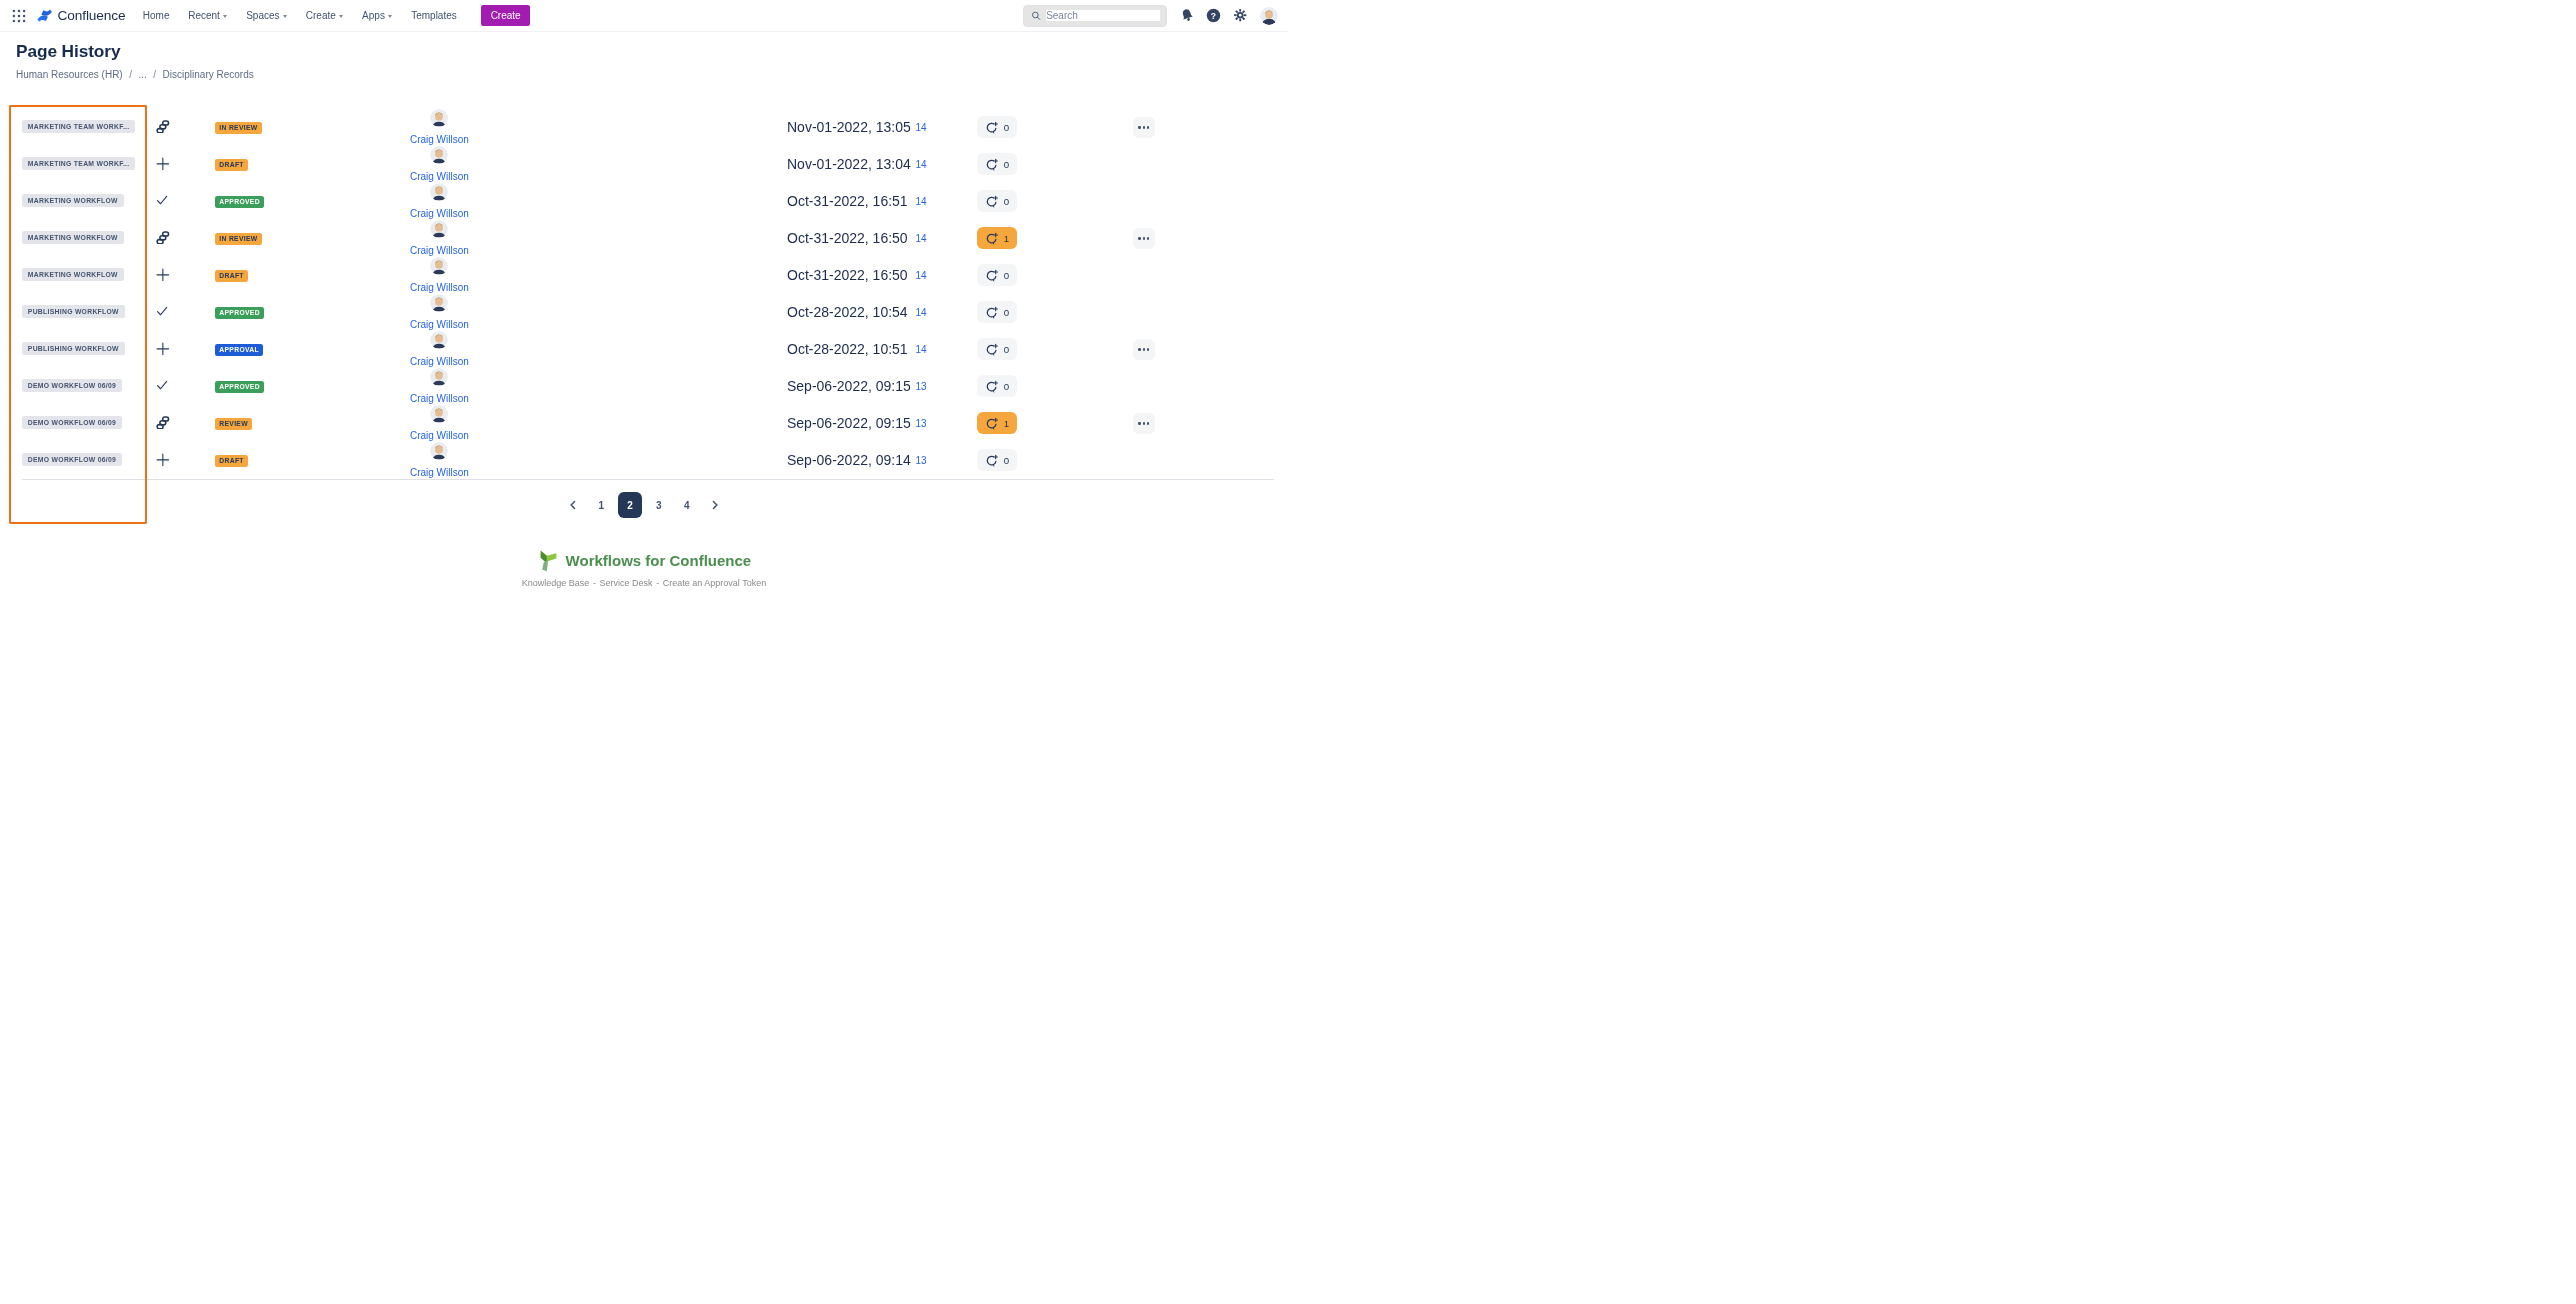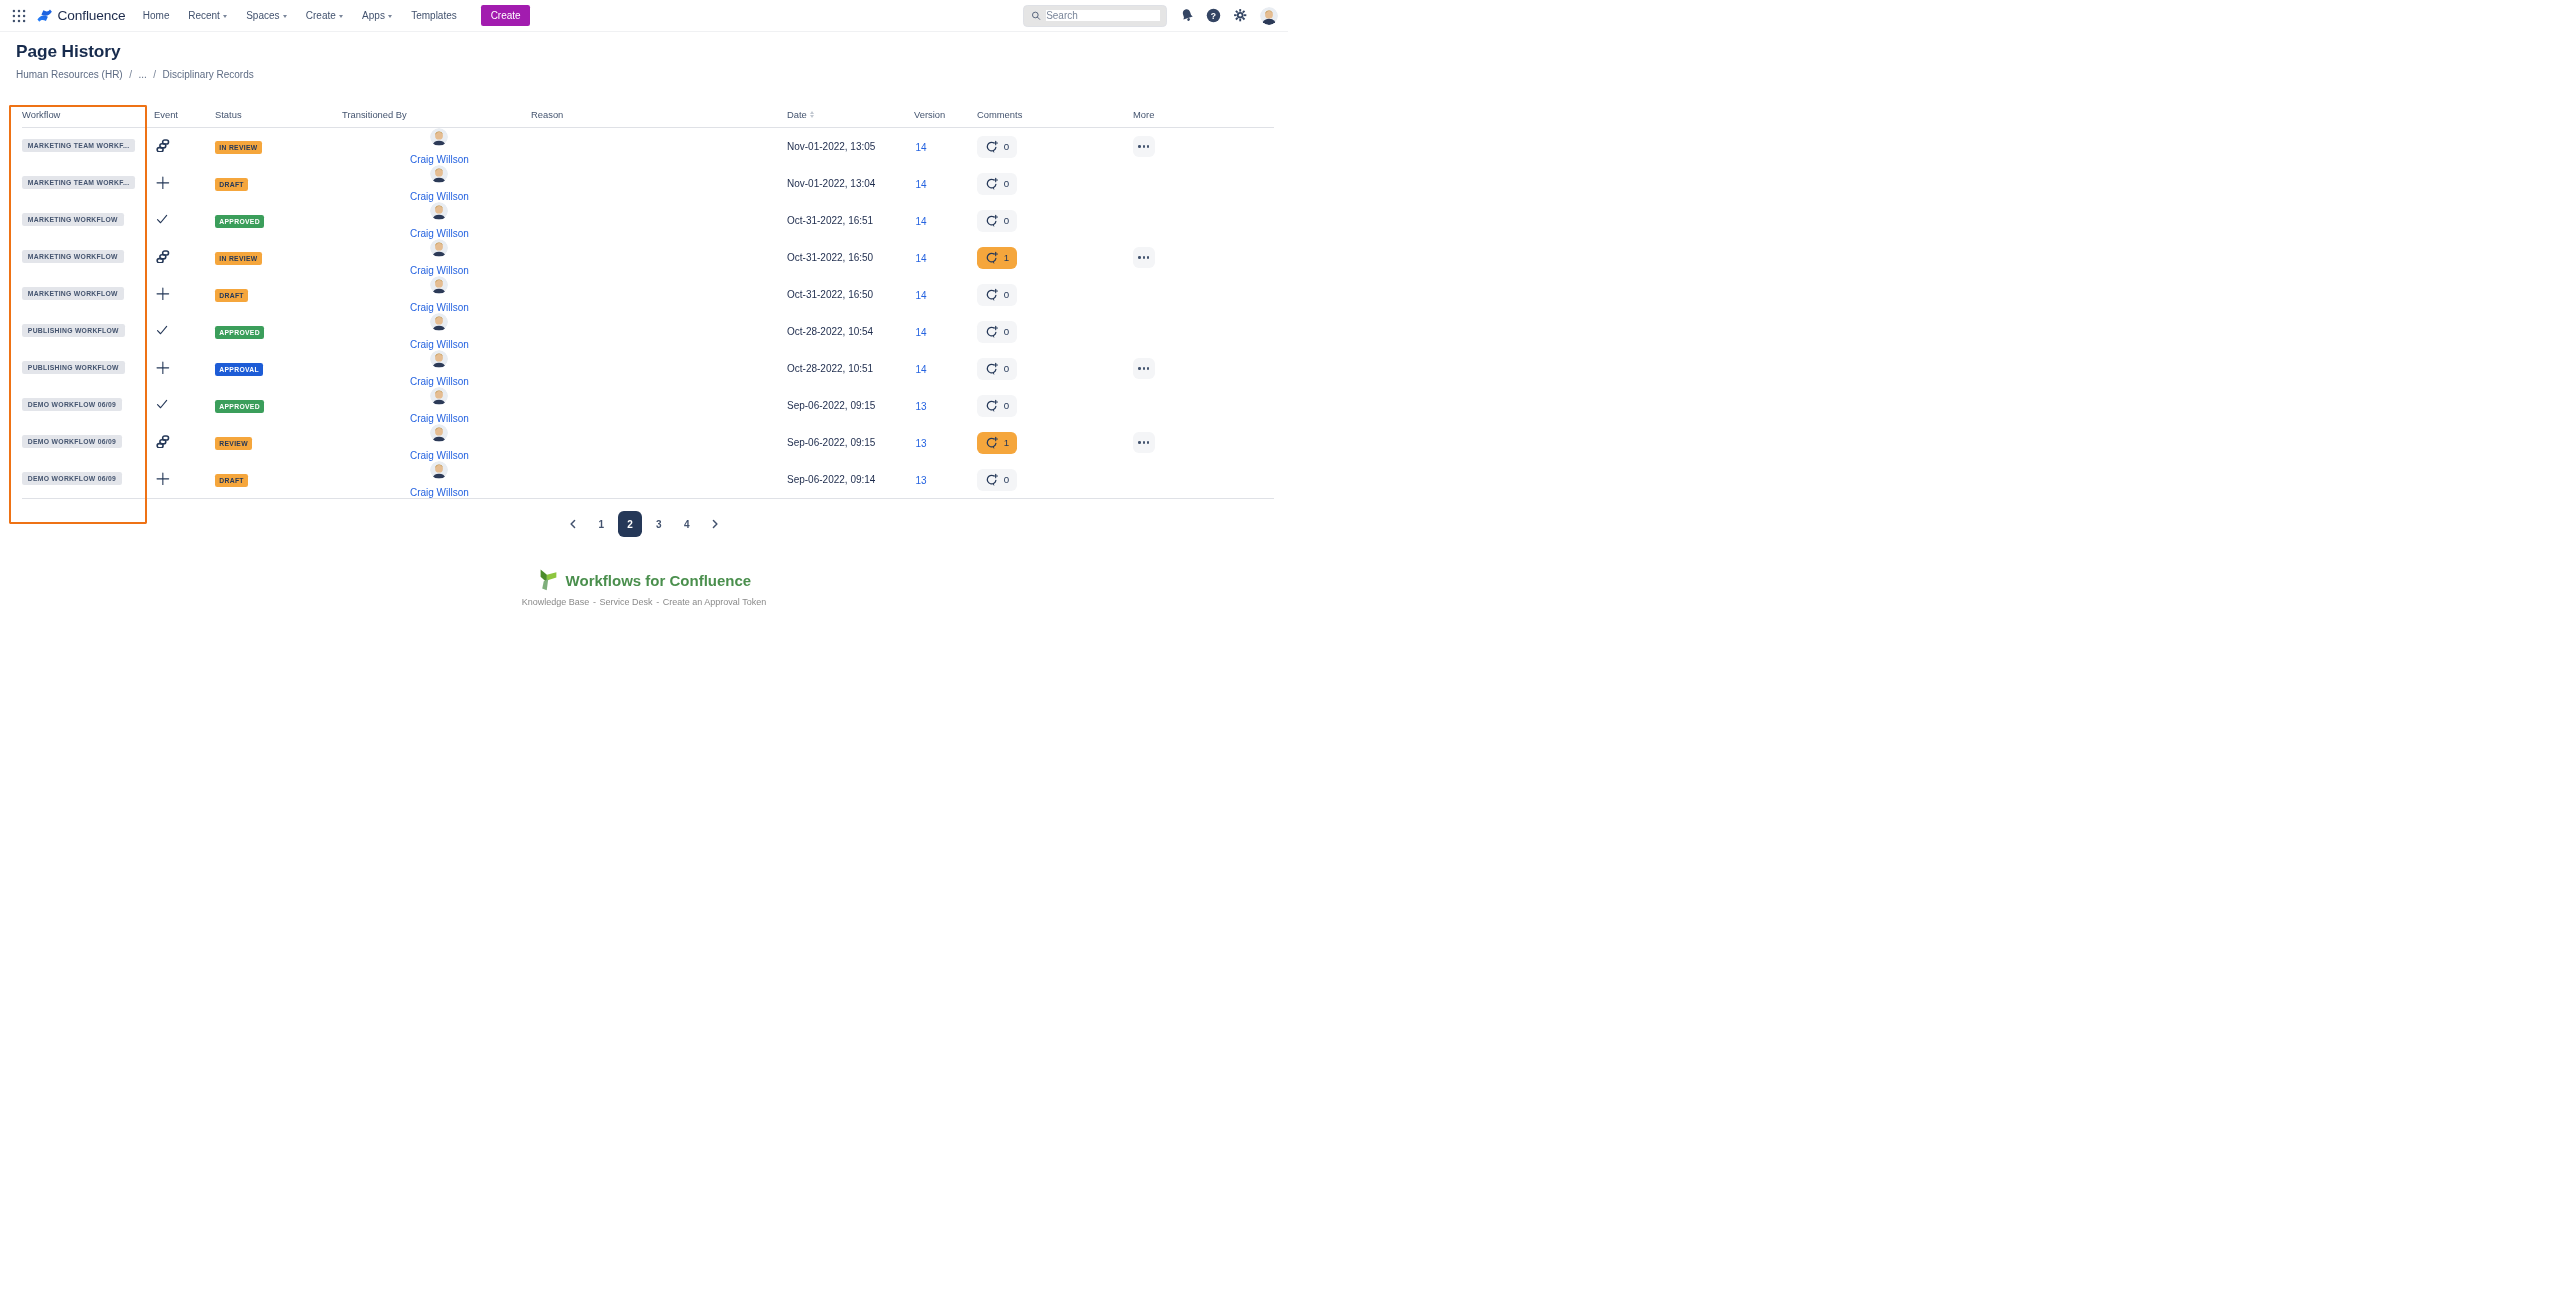--- a/index.html
+++ b/index.html
@@ -56,21 +56,21 @@
     font-size:6.8px; font-weight:700; letter-spacing:0.3px; padding:2.9px 5.8px; border-radius:2.2px;
     white-space:nowrap; overflow:hidden; }
   .event-cell { padding-left:2.2px; }
   .badge { display:inline-block; font-size:6.8px; font-weight:700; letter-spacing:0.3px;
     padding:2.9px 4.3px; border-radius:2.2px; }
   .badge-yellow { background:#F5A63C; color:#253858; }
   .badge-green  { background:#3B9E5B; color:#fff; }
   .badge-blue   { background:#1D5CD6; color:#fff; }
   .user-cell { display:flex; align-items:center; gap:7.2px; padding-left:5.8px;flex-direction:column; }
   .link { color:#2563E0; font-size:10px; text-decoration:none; cursor:pointer; }
-  .date-text { font-size:10px; color:#1D2B4C; }
+  .date-text { font-size:14px; color:#1D2B4C; }
   .ver-cell { padding-left:1.4px; }
   .comment-chip { display:inline-flex; align-items:center; gap:5px; height:22px; padding:0 8px;
     background:#F4F5F7; border:none; border-radius:5.8px; cursor:pointer;
     font-size:9.7px; color:#253858; }
   .comment-chip.hot { background:#F5A63C; }
   .more-chip { width:21.6px; height:21.6px; background:#F4F5F7; border:none; border-radius:5.8px;
     display:flex; align-items:center; justify-content:center; gap:1.8px; cursor:pointer; }
   .more-chip b { width:2.5px; height:2.5px; border-radius:50%; background:#44546F; }
 
   
@@ -211,37 +211,20 @@
   <div class="breadcrumb">
     <span class="crumb">Human Resources (HR)</span>
     <span class="sep">/</span>
     <span class="crumb">...</span>
     <span class="sep">/</span>
     <span class="crumb">Disciplinary Records</span>
   </div>
 </div>
 
 <div class="table-wrap">
-  <div class="grid-row thead">
-    <div class="th">Workflow</div>
-    <div class="th">Event</div>
-    <div class="th">Status</div>
-    <div class="th">Transitioned By</div>
-    <div class="th">Reason</div>
-    <div class="th">
-      <span>Date</span>
-      <span class="sorter">
-          <i class="up"></i>
-          <i class="dn"></i>
-        </span>
-    </div>
-    <div class="th">Version</div>
-    <div class="th">Comments</div>
-    <div class="th">More</div>
-  </div>
 
   <div class="tbody">
   <div class="grid-row trow">
     <div><span class="wf-pill">MARKETING TEAM WORKF...</span></div>
     <div class="event-cell">
       <svg width="13.7" height="13.7" viewBox="0 0 20 20">
         <g fill="none" stroke="#253858" stroke-width="2.3">
           <rect x="9.7" y="1.4" width="8.6" height="6" rx="3"></rect>
           <rect x="5.7" y="7" width="8.6" height="6" rx="3"></rect>
           <rect x="1.7" y="12.6" width="8.6" height="6" rx="3"></rect>

